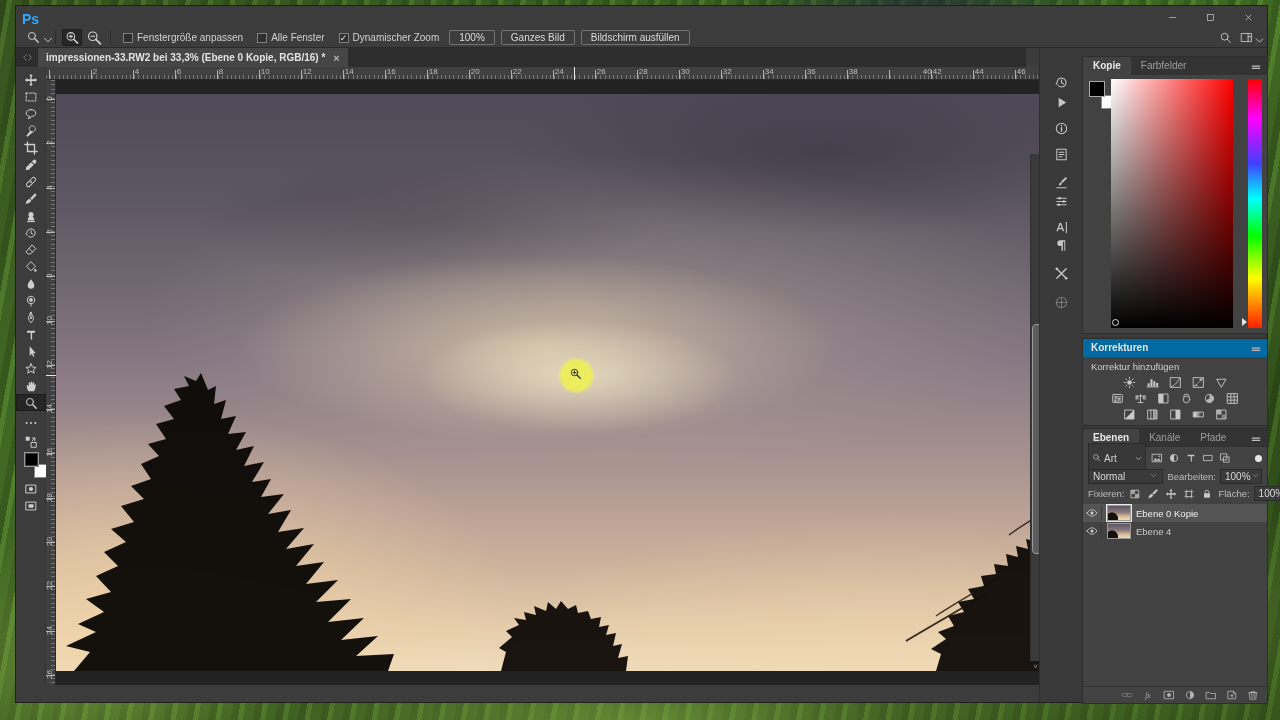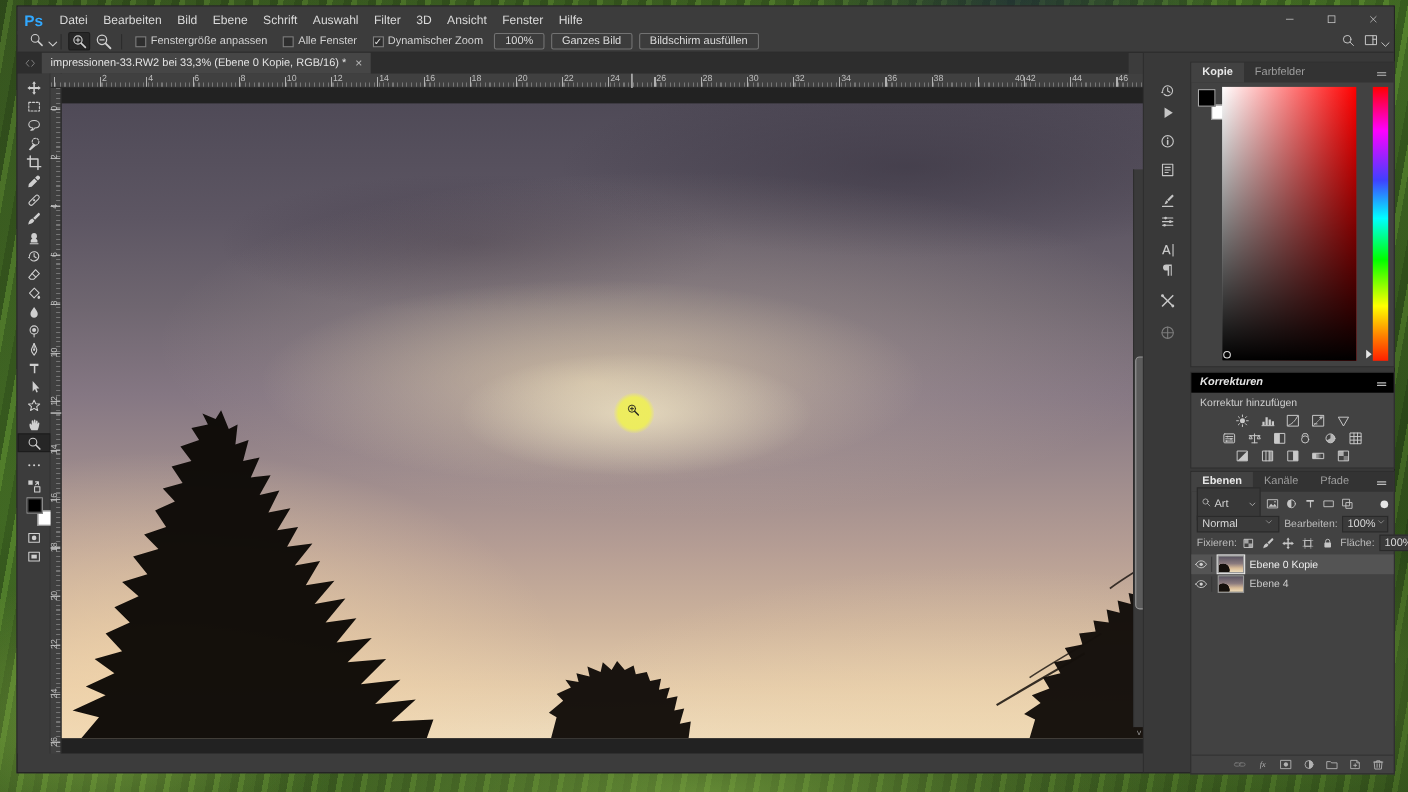--- a/index.html
+++ b/index.html
@@ -32,21 +32,21 @@
   .tool-ref { display:flex; align-items:center; margin-left:10px; color:#cfcfcf; }
   .tool-ref svg { width:14px; height:14px; }
   .opt-toolbtn { width:20px; height:17px; display:flex; align-items:center; justify-content:center; color:#cfcfcf; border-radius:2px; margin:0 1px; }
   .opt-toolbtn.pressed { background:#272727; border:1px solid #1d1d1d; }
   .opt-check { display:flex; align-items:center; gap:4px; margin:0 7px; color:#d2d2d2; white-space:nowrap; }
   .cbox { width:10px; height:10px; border:1px solid #808080; background:#2e2e2e; display:flex; align-items:center; justify-content:center; font-size:9px; color:#e8e8e8; }
   .opt-btn { border:1px solid #727272; border-radius:2px; padding:1px 9px; margin:0 3px; color:#dcdcdc; background:transparent; font-size:10px; white-space:nowrap; }
   #opt-right { position:absolute; right:6px; top:22px; height:20px; display:flex; align-items:center; gap:8px; color:#c8c8c8; }
   #opt-right svg { width:13px; height:13px; }
   
-  #tabbar { position:absolute; left:0; top:42px; width:1010px; height:19px; background:#2d2d2d; display:flex; align-items:flex-end; }
+  #tabbar { position:absolute; left:0; top:42px; width:1010px; height:19px; background:#2d2d2d; display:flex; align-items:flex-end;font-weight:bold; }
   #tab-scroll { width:22px; display:flex; align-items:center; justify-content:center; color:#8f8f8f; height:19px; }
   #tab-scroll svg { width:11px; height:11px; }
   #doc-tab { background:#464646; height:19px; display:flex; align-items:center; padding:0 8px; color:#e3e3e3; font-size:10px; gap:8px; white-space:nowrap; }
   #doc-tab .close { color:#b5b5b5; font-size:11px; }
   
   #toolbar { position:absolute; left:0; top:61px; width:30px; bottom:17px; background:#3c3c3c; border-right:1px solid #333; }
   .tool { width:30px; height:17px; display:flex; align-items:center; justify-content:center; color:#cfcfcf; }
   .tool svg { width:14px; height:14px; }
   .tool.selected { background:#262626; border:1px solid #1c1c1c; }
   #fgbg { position:absolute; left:4px; width:24px; height:26px; }
@@ -117,21 +117,21 @@
   #color-bg2 { position:absolute; right:0; bottom:0; width:14px; height:14px; background:#fff; border:1px solid #888; }
   #color-fg2 { position:absolute; left:0; top:0; width:16px; height:16px; background:#000; border:1px solid #aaa; }
   #color-field { position:absolute; left:28px; top:22px; width:122px; height:249px;
     background:linear-gradient(to bottom, rgba(0,0,0,0), #000), linear-gradient(to right, #fff, #f00); }
   #field-marker { position:absolute; left:1px; bottom:2px; width:7px; height:7px; border:1px solid #ddd; border-radius:50%; }
   #hue-strip { position:absolute; right:5px; top:22px; width:14px; height:249px;
     background:linear-gradient(to bottom, #f00 0%, #f0f 16%, #4040ff 34%, #0ff 48%, #0f0 63%, #ff0 80%, #ff8000 91%, #ff2000 100%); }
   #hue-slider { position:absolute; left:-6px; bottom:2px; width:0; height:0; border-left:5px solid #e8e8e8; border-top:4px solid transparent; border-bottom:4px solid transparent; }
   
   #panel-adjust { top:290px; height:88px; }
-  #adjust-title { height:18px; line-height:18px; padding-left:8px; background:#000000; color:#e4e4e4; font-weight:bold; font-size:10px;font-style:italic; }
+  #adjust-title { height:18px; line-height:18px; padding-left:8px; background:#0369a1; color:#e4e4e4; font-weight:bold; font-size:10px; }
   #adjust-sub { padding:4px 0 2px 8px; color:#cfcfcf; font-size:9.5px; }
   .adj-row { display:flex; justify-content:center; gap:7px; padding:1px 0; }
   .adj-icon { width:16px; height:14px; color:#c9c9c9; display:flex; align-items:center; justify-content:center; }
   .adj-icon svg { width:13px; height:13px; }
   
   #panel-layers { top:380px; height:276px; }
   .lrow { display:flex; align-items:center; padding:0 5px; gap:4px; color:#c9c9c9; }
   #layer-filter-row { height:18px; margin-top:2px; }
   #filter-search { display:flex; align-items:center; gap:3px; background:#383838; border:1px solid #2a2a2a; height:30px; padding:0 3px; width:58px; color:#d2d2d2; }
   #filter-search svg { width:9px; height:9px; }
@@ -160,33 +160,20 @@
   #layers-bottom .mini-icon { color:#b2b2b2; }
   #layers-bottom .mini-icon.dim { color:#787878; }
 </style>
 </head>
 <body>
 
 <div id="app">
 
   <div id="menubar">
     <span id="ps-logo">Ps</span>
-    <div id="menubar-items" style="display:flex;">
-        <span class="menu-item">Datei</span>
-        <span class="menu-item">Bearbeiten</span>
-        <span class="menu-item">Bild</span>
-        <span class="menu-item">Ebene</span>
-        <span class="menu-item">Schrift</span>
-        <span class="menu-item">Auswahl</span>
-        <span class="menu-item">Filter</span>
-        <span class="menu-item">3D</span>
-        <span class="menu-item">Ansicht</span>
-        <span class="menu-item">Fenster</span>
-        <span class="menu-item">Hilfe</span>
-      </div>
     <div id="win-controls">
       <span class="win-btn">
           <svg viewBox="0 0 16 16" stroke="currentColor" fill="none">
             <path d="M3 8h10"></path>
           </svg>
         </span>
       <span class="win-btn">
           <svg viewBox="0 0 16 16" stroke="currentColor" fill="none">
             <rect x="3.5" y="3.5" width="9" height="9"></rect>
           </svg>

